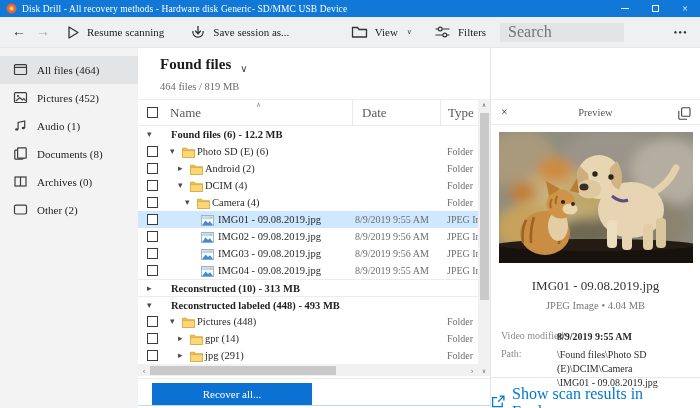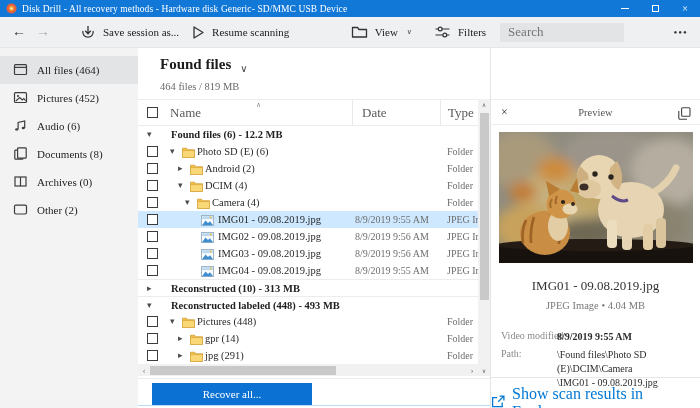--- a/index.html
+++ b/index.html
@@ -21,21 +21,21 @@
   .glyph-close{font-size:10px;color:#fff;line-height:1;}
   
   .toolbar{position:absolute;top:17px;left:0;right:0;height:31px;background:#eef0f1;
     border-bottom:1px solid #e4e6e7;display:flex;align-items:center;font-size:11px;color:#222;}
   .tb-btn{display:flex;align-items:center;gap:7px;padding:4px 6px;cursor:default;}
   .tb-ico{display:flex;align-items:center;}
   .arrow-back{font-size:14px;color:#333;margin-left:12px;}
   .arrow-fwd{font-size:14px;color:#a9a9a9;margin-left:10px;margin-right:10px;}
   .chev{font-size:7px;color:#444;margin-left:2px;}
   .search-box{margin-left:8px;width:124px;height:19px;background:#e2e4e6;border:none;
-    font-size:13px;color:#8a8a8a;padding:0 8px;font-family:inherit;}
+    font-size:16px;color:#8a8a8a;padding:0 8px;font-family:inherit;}
   .more-btn{margin-left:auto;margin-right:12px;font-size:11px;color:#333;letter-spacing:1px;}
   .tb-right{margin-left:auto;display:flex;align-items:center;}
   
   .sidebar{position:absolute;top:48px;left:0;width:138px;bottom:0;background:#f3f3f4;}
   .side-item{position:relative;height:28px;display:flex;align-items:center;font-size:11px;color:#1d1d1d;}
   .side-item.sel{background:#e3e4e6;}
   .side-item .ico{position:absolute;left:13px;top:6px;}
   .side-item .lbl{margin-left:37px;}
   
   .tree{position:absolute;top:48px;left:138px;width:352px;bottom:0;background:#fff;}
@@ -113,36 +113,36 @@
         </div>
       <div class="win-btn">
           <span class="glyph-close">×</span>
         </div>
     </div>
   </div>
 
   <div class="toolbar">
     <span class="arrow-back">←</span>
     <span class="arrow-fwd">→</span>
+    <div class="tb-btn">
+      <span class="tb-ico">
+        <svg width="14" height="15" viewBox="0 0 14 15">
+            <path d="M3 2 L12 7.5 L3 13 Z" fill="none" stroke="#333" stroke-width="1.3" stroke-linejoin="round"></path>
+          </svg>
+      </span>
+      <span>Resume scanning</span>
+    </div>
     <div class="tb-btn" style="margin-left:14px;">
       <span class="tb-ico">
         <svg width="16" height="15" viewBox="0 0 16 15">
             <path d="M2.9 6 a5.2 5.2 0 1 0 10.2 0" fill="none" stroke="#333" stroke-width="1.3"></path>
             <path d="M8 1 v7.4 M5.2 5.8 L8 8.8 L10.8 5.8" fill="none" stroke="#333" stroke-width="1.3"></path>
           </svg>
       </span>
       <span>Save session as...</span>
-    </div>
-    <div class="tb-btn">
-      <span class="tb-ico">
-        <svg width="14" height="15" viewBox="0 0 14 15">
-            <path d="M3 2 L12 7.5 L3 13 Z" fill="none" stroke="#333" stroke-width="1.3" stroke-linejoin="round"></path>
-          </svg>
-      </span>
-      <span>Resume scanning</span>
     </div>
     <div class="tb-right">
       <div class="tb-btn">
         <span class="tb-ico">
           <svg width="17" height="14" viewBox="0 0 17 14">
               <path d="M1.5 12 V2.5 h5 l1.5 2 h7.5 v7.5 Z" fill="none" stroke="#333" stroke-width="1.3" stroke-linejoin="round"></path>
             </svg>
         </span>
         <span>View</span>
         <span class="chev">∨</span>
@@ -179,21 +179,21 @@
               <path d="M2.8 11 L6.8 7.6 L9.2 10 L10.8 8.6 L12.6 10.6" fill="none" stroke="#3c3c3c" stroke-width="1.1"></path>
             </svg></span>
           <span class="lbl">Pictures (452)</span>
         </div>
         <div class="side-item">
           <span class="ico"><svg width="15" height="15" viewBox="0 0 15 15">
               <path d="M5.1 11.3 V4.4 l6.6 -1.4 v6.9" fill="none" stroke="#3c3c3c" stroke-width="1.2"></path>
               <ellipse cx="3.7" cy="11.4" rx="1.6" ry="1.2" fill="#3c3c3c"></ellipse>
               <ellipse cx="10.3" cy="10" rx="1.6" ry="1.2" fill="#3c3c3c"></ellipse>
             </svg></span>
-          <span class="lbl">Audio (6)</span>
+          <span class="lbl">Audio (1)</span>
         </div>
         <div class="side-item">
           <span class="ico"><svg width="15" height="15" viewBox="0 0 15 15">
               <rect x="4.6" y="1.8" width="8.6" height="10.4" rx="0.8" fill="none" stroke="#3c3c3c" stroke-width="1.2"></rect>
               <path d="M4.6 4.2 H2.6 a0.8 0.8 0 0 0 -0.8 0.8 v7.4 a0.8 0.8 0 0 0 0.8 0.8 h6.6 a0.8 0.8 0 0 0 0.8 -0.8 v-0.2" fill="none" stroke="#3c3c3c" stroke-width="1.2"></path>
             </svg></span>
           <span class="lbl">Documents (8)</span>
         </div>
         <div class="side-item">
           <span class="ico"><svg width="15" height="15" viewBox="0 0 15 15">

